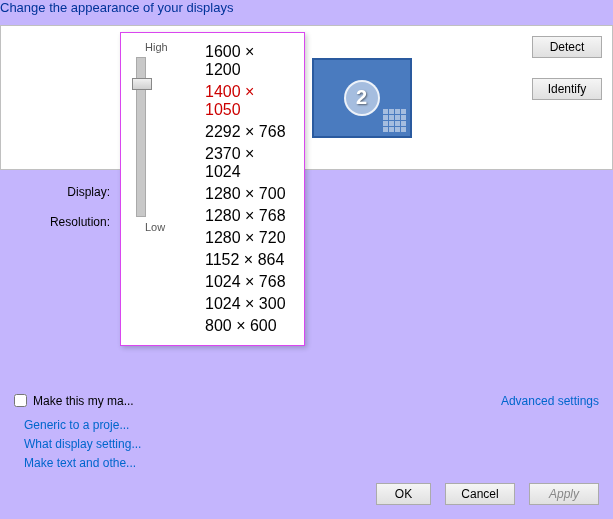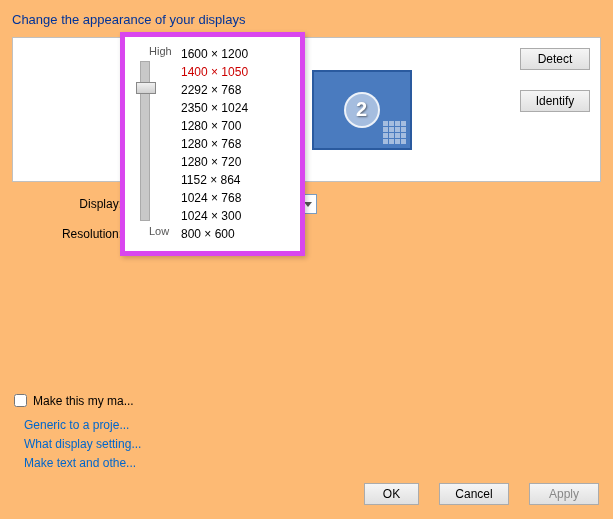--- a/index.html
+++ b/index.html
@@ -8,22 +8,22 @@
       font-size: 12px;
       background: #f0f0f0;
       color: #000;
       width: 613px;
       height: 519px;
       overflow: hidden;
     }
     .window {
       width: 613px;
       height: 519px;
-      background: #fdba74;
-      padding: 12px;
+      background: #c4b5fd;
+      padding: 0;
     }
     .title {
       color: #003399;
       font-size: 13px;
       font-weight: normal;
       margin-bottom: 10px;
     }
     .display-preview-area {
       background: white;
       border: 1px solid #c0c0c0;
@@ -145,21 +145,21 @@
       border-right: 4px solid transparent;
       border-top: 5px solid #555;
       margin-left: 6px;
     }
     .resolution-dropdown-popup {
       position: absolute;
       left: 120px;
       top: 32px;
       width: 185px;
       background: white;
-      border: 5px solid #d946ef;
+      border: 1px solid #d946ef;
       box-shadow: 2px 2px 5px rgba(0,0,0,0.2);
       z-index: 100;
       padding: 6px 0;
     }
     .slider-area {
       display: flex;
       flex-direction: column;
       padding: 0 14px;
     }
     .high-low-label {
@@ -183,23 +183,24 @@
       position: absolute;
       left: -5px;
       top: 20px;
     }
     .resolution-items {
       padding: 2px 0;
     }
     .resolution-item {
       padding: 2px 16px;
       cursor: pointer;
-      font-size: 12px;
-      display: flex;
-      align-items: center;
+      font-size: 16px;
+      display: flex;
+      align-items: center;
+      margin-left: 28px;
     }
     .resolution-item.selected {
       color: #cc0000;
     }
     .checkbox-row {
       display: flex;
       align-items: flex-start;
       margin-bottom: 10px;
       margin-top: 2px;
     }
@@ -219,21 +220,21 @@
       right: 10px;
       color: #0066cc;
       cursor: pointer;
       font-size: 12px;
     }
     .bottom-buttons {
       position: absolute;
       bottom: 14px;
       right: 14px;
       display: flex;
-      gap: 20px;
+      gap: 14px;
     }
     .win-button.ok {
       min-width: 55px;
     }
   </style>
 </head>
 <body>
 
 <div class="window">
   <div class="title">Change the appearance of your displays</div>
@@ -301,21 +302,21 @@
       <div class="resolution-item">
           <span>1600 × 1200</span>
         </div>
       <div class="resolution-item selected">
           <span>1400 × 1050</span>
         </div>
       <div class="resolution-item">
           <span>2292 × 768</span>
         </div>
       <div class="resolution-item">
-          <span>2350 × 1024</span>
+          <span>2370 × 1024</span>
         </div>
       <div class="resolution-item">
           <span>1280 × 700</span>
         </div>
       <div class="resolution-item">
           <span>1280 × 768</span>
         </div>
       <div class="resolution-item">
           <span>1280 × 720</span>
         </div>
@@ -332,26 +333,27 @@
           <span>800 × 600</span>
         </div>
     </div>
   </div>
 
   <div style="position: absolute; bottom: 0; left: 0; width: 613px; height: 135px; padding: 8px 14px;">
 
     <div class="checkbox-row">
       <input type="checkbox" style="">
       <span>Make this my ma...</span>
+      <a class="advanced-link" style="position:static; margin-left:auto;">Advanced settings</a>
     </div>
 
     <a class="link-text">Generic to a proje...</a>
     <a class="link-text">What display setting...</a>
     <a class="link-text">Make text and othe...</a>
 
     <div class="bottom-buttons">
       <button class="win-button ok">OK</button>
       <button class="win-button">Cancel</button>
-      <button class="win-button" style="color:#888;">Apply</button>
+      <button class="win-button" style="color:#888;font-style:italic;">Apply</button>
     </div>
   </div>
 
 </div>
 
 </body></html>

